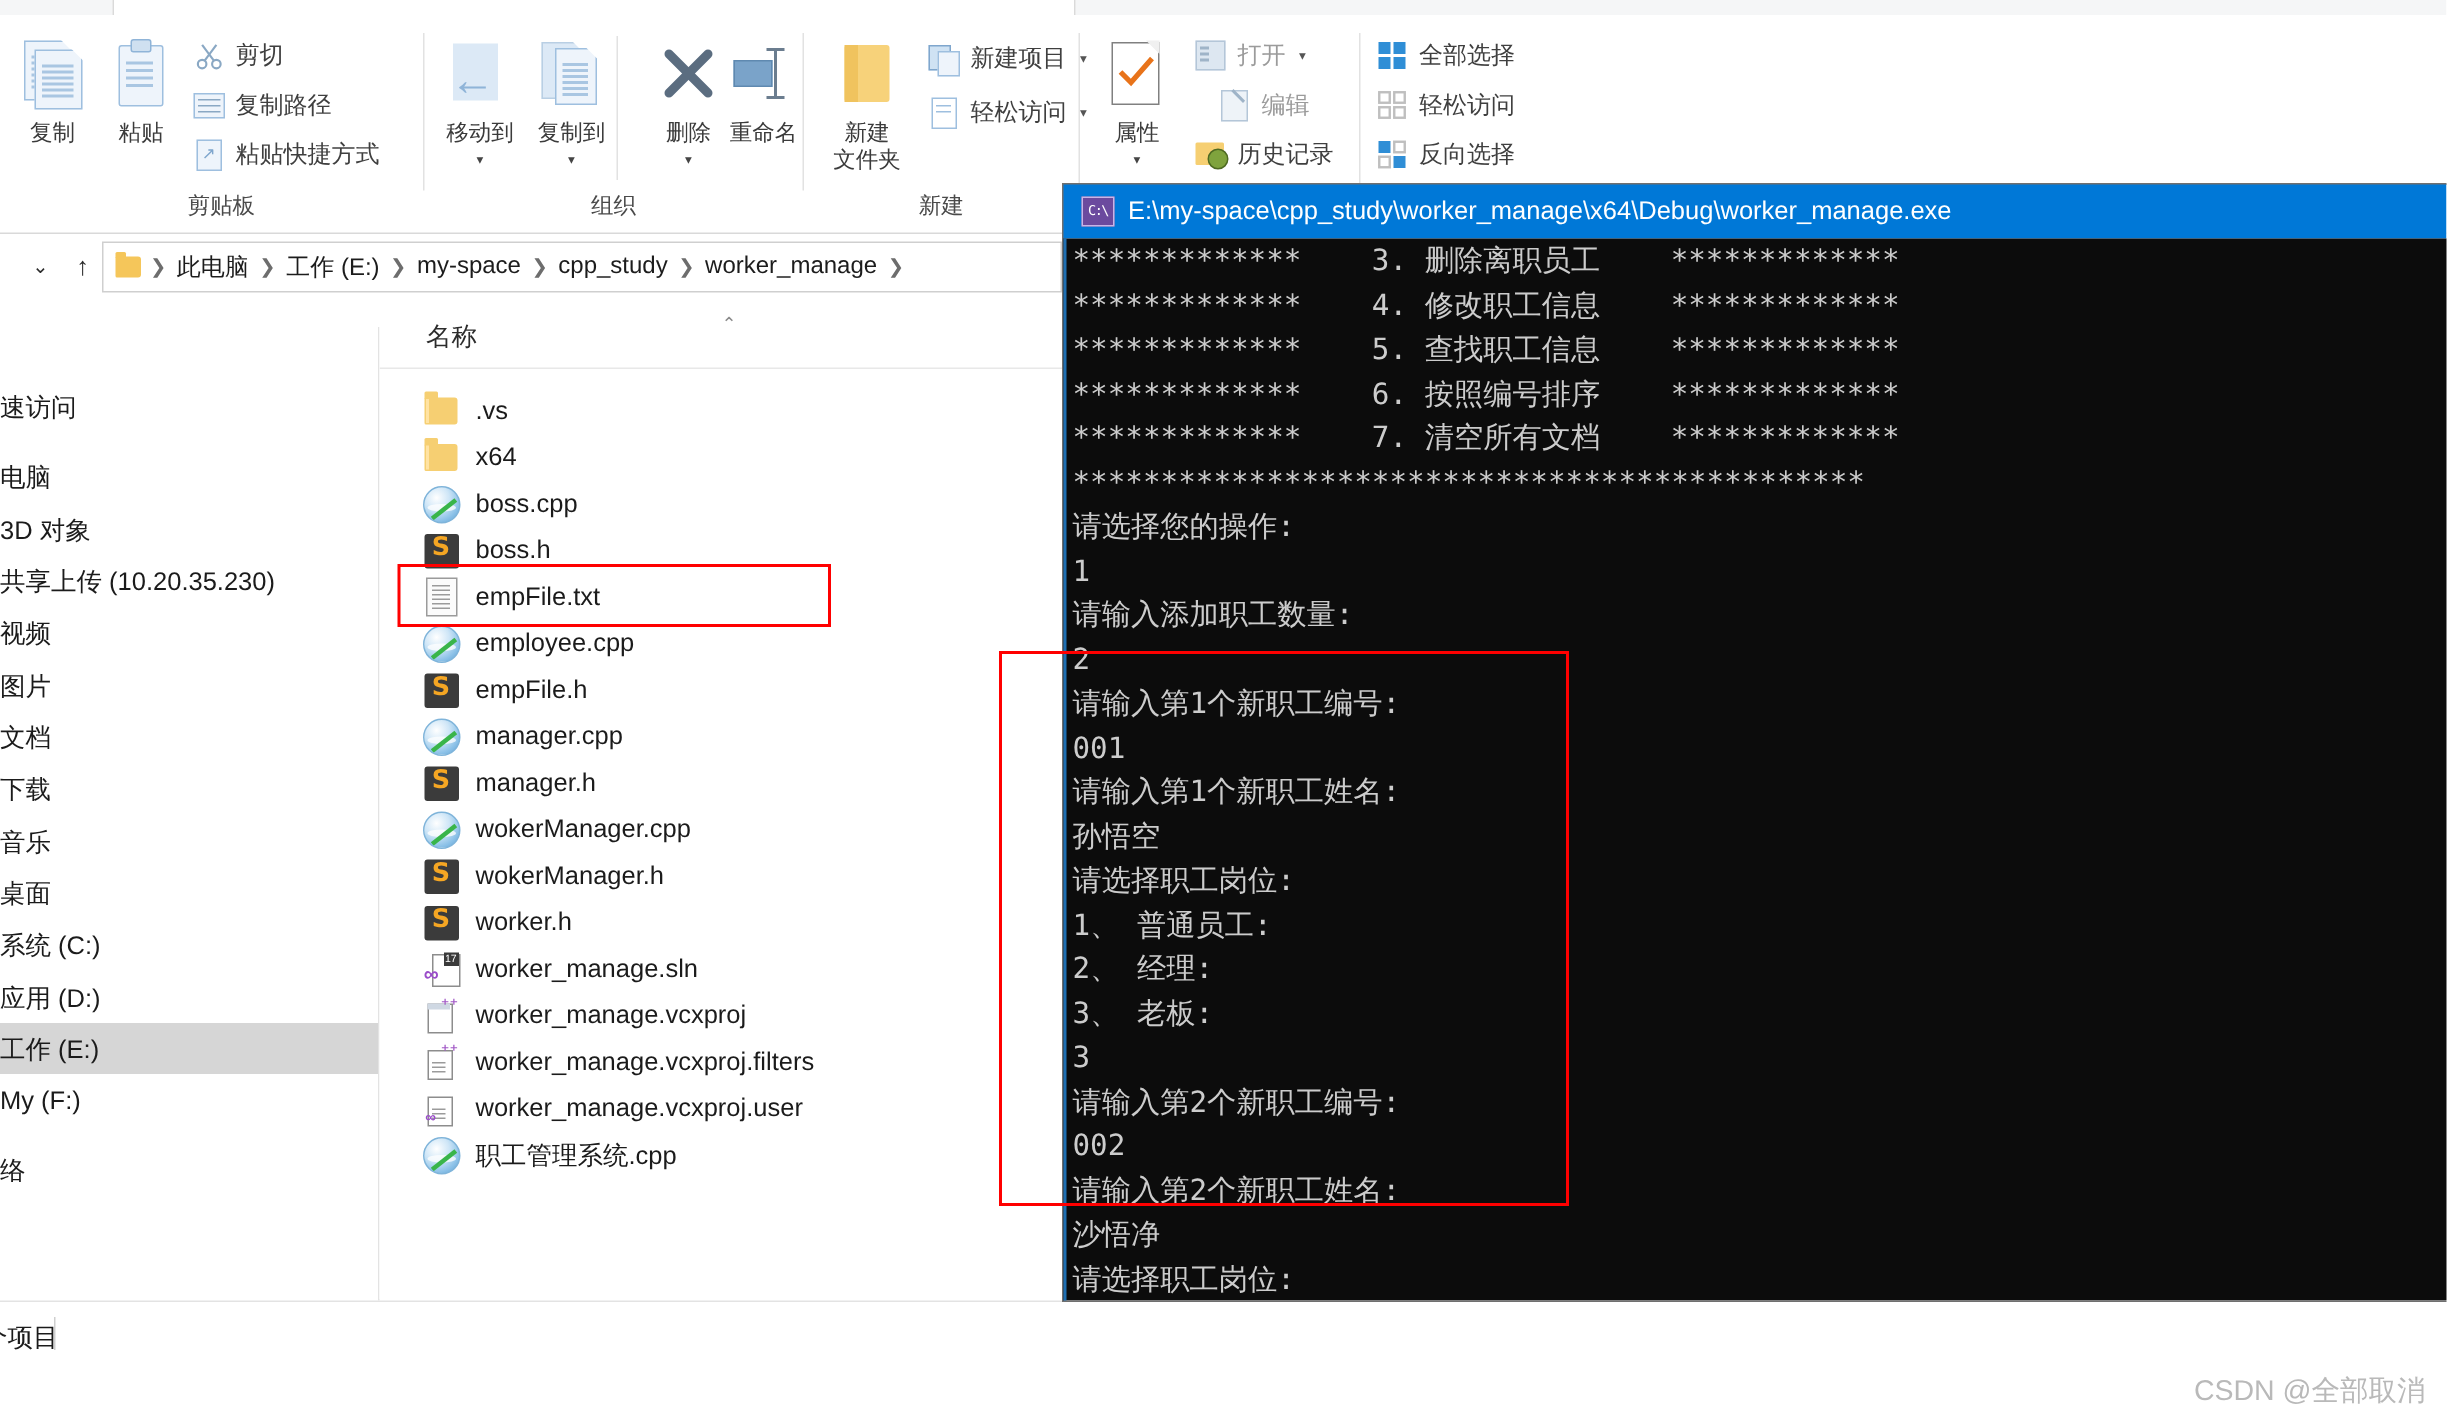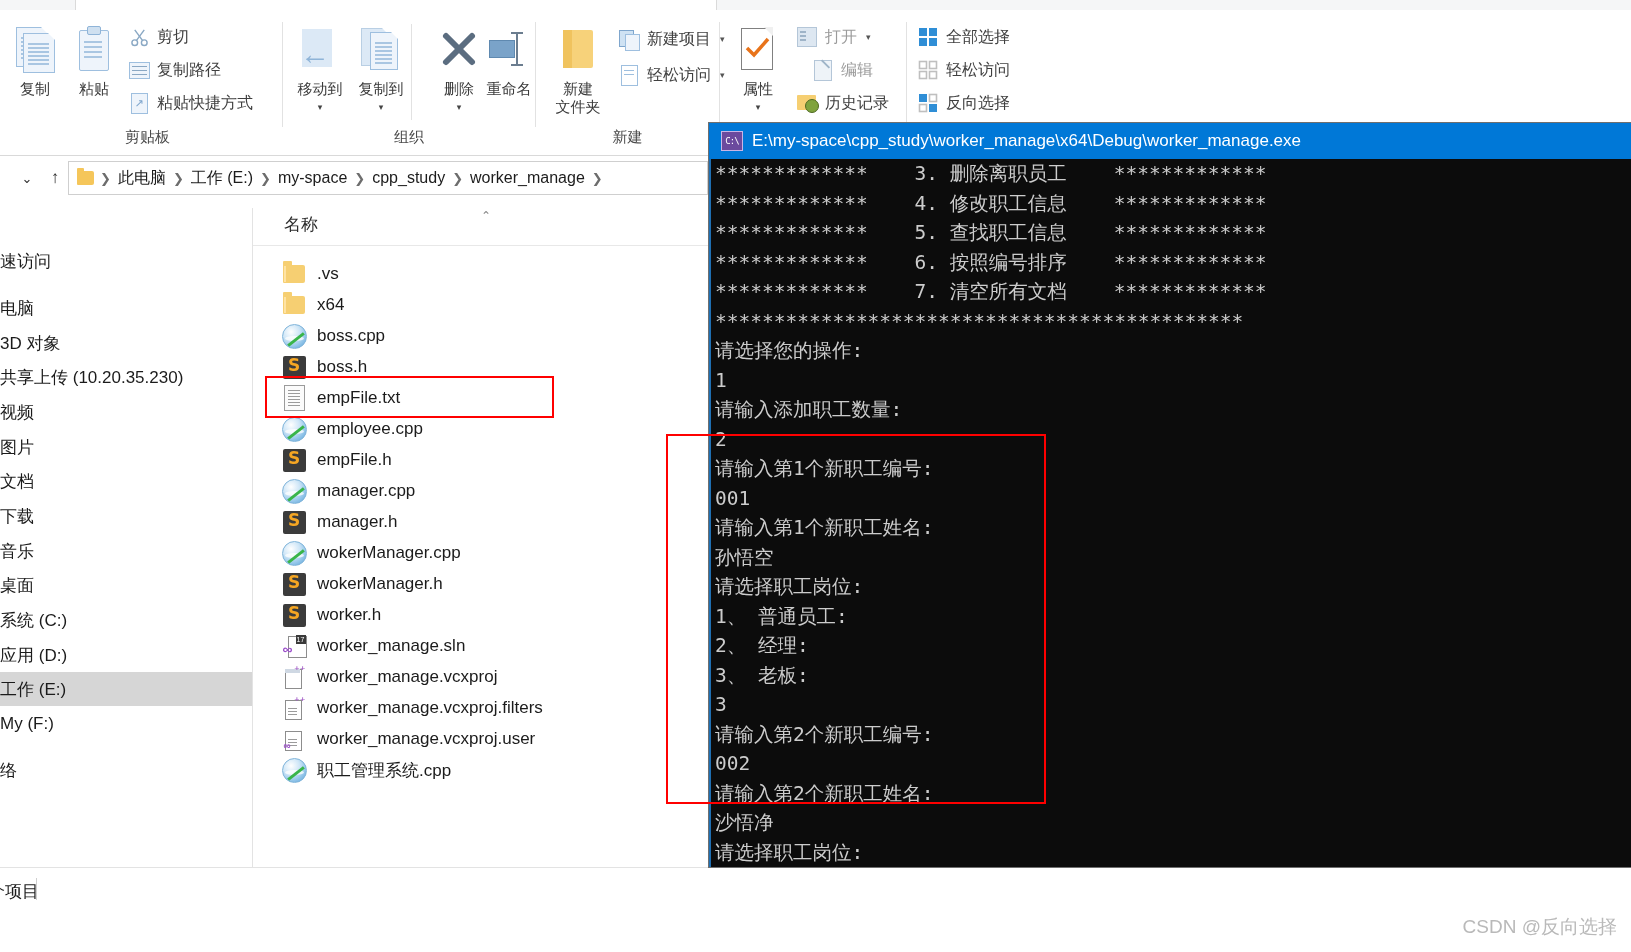--- a/index.html
+++ b/index.html
@@ -40,21 +40,21 @@
   
   .navbar{position:absolute;left:0;top:156px;width:1631px;height:44px;background:#fff;}
   .navbtn{position:absolute;top:9px;width:26px;height:26px;display:flex;align-items:center;justify-content:center;color:#2b2b2b;font-size:17px;cursor:default;}
   .addrbox{position:absolute;left:68px;top:5px;width:640px;height:34px;border:1px solid #cfcfcf;background:#fff;display:flex;align-items:center;padding:0 8px;box-sizing:border-box;gap:2px;overflow:hidden;}
   .crumb{font-size:16px;color:#1c1c1c;white-space:nowrap;padding:2px 4px;cursor:default;}
   .crumbsep{font-size:13px;color:#6d6d6d;padding:0 1px;}
   .foldermini{width:17px;height:14px;background:#f5c65a;border-radius:1px 2px 2px 1px;position:relative;margin-right:3px;}
   .foldermini:before{content:"";position:absolute;left:0;top:-3px;width:7px;height:4px;background:#f5c65a;border-radius:1px 1px 0 0;}
 
   
-  .navpane{position:absolute;left:0;top:208px;width:252px;height:665px;background:#fff;border-right:1px solid #e3e3e3;overflow:hidden;}
+  .navpane{position:absolute;left:0;top:218px;width:252px;height:665px;background:#fff;border-right:1px solid #e3e3e3;overflow:hidden;}
   .navitem{position:absolute;left:0;width:252px;height:34px;display:flex;align-items:center;font-size:17px;color:#1b1b1b;padding-left:0px;box-sizing:border-box;cursor:default;white-space:nowrap;}
   .navitem.sel{background:#d6d6d6;}
 
   
   .filepane{position:absolute;left:253px;top:201px;width:1378px;height:665px;background:#fff;overflow:hidden;}
   .colhdr{position:absolute;left:0;top:0;width:1378px;height:44px;border-bottom:1px solid #e8e8e8;}
   .colhdr .name{position:absolute;left:31px;top:12px;font-size:17px;color:#2c2c2c;}
   .sortcaret{position:absolute;left:228px;top:8px;font-size:12px;color:#8a8a8a;}
   .frow{position:absolute;left:0;width:1378px;height:30px;display:flex;align-items:center;cursor:default;}
   .ficon{width:26px;height:24px;margin-left:28px;margin-right:10px;flex:0 0 26px;display:flex;align-items:center;justify-content:center;position:relative;}
@@ -589,13 +589,13 @@
     <div class="con-line">请输入第2个新职工姓名:</div>
     <div class="con-line">沙悟净</div>
     <div class="con-line">请选择职工岗位:</div>
 
   </div>
 </div>
 
 <div class="redbox" style="left:265px;top:376px;width:289px;height:42px;"></div>
 <div class="redbox" style="left:666px;top:434px;width:380px;height:370px;"></div>
 
-<div class="watermark">CSDN @反向选择</div>
+<div class="watermark">CSDN @全部取消</div>
 
 </body></html>

